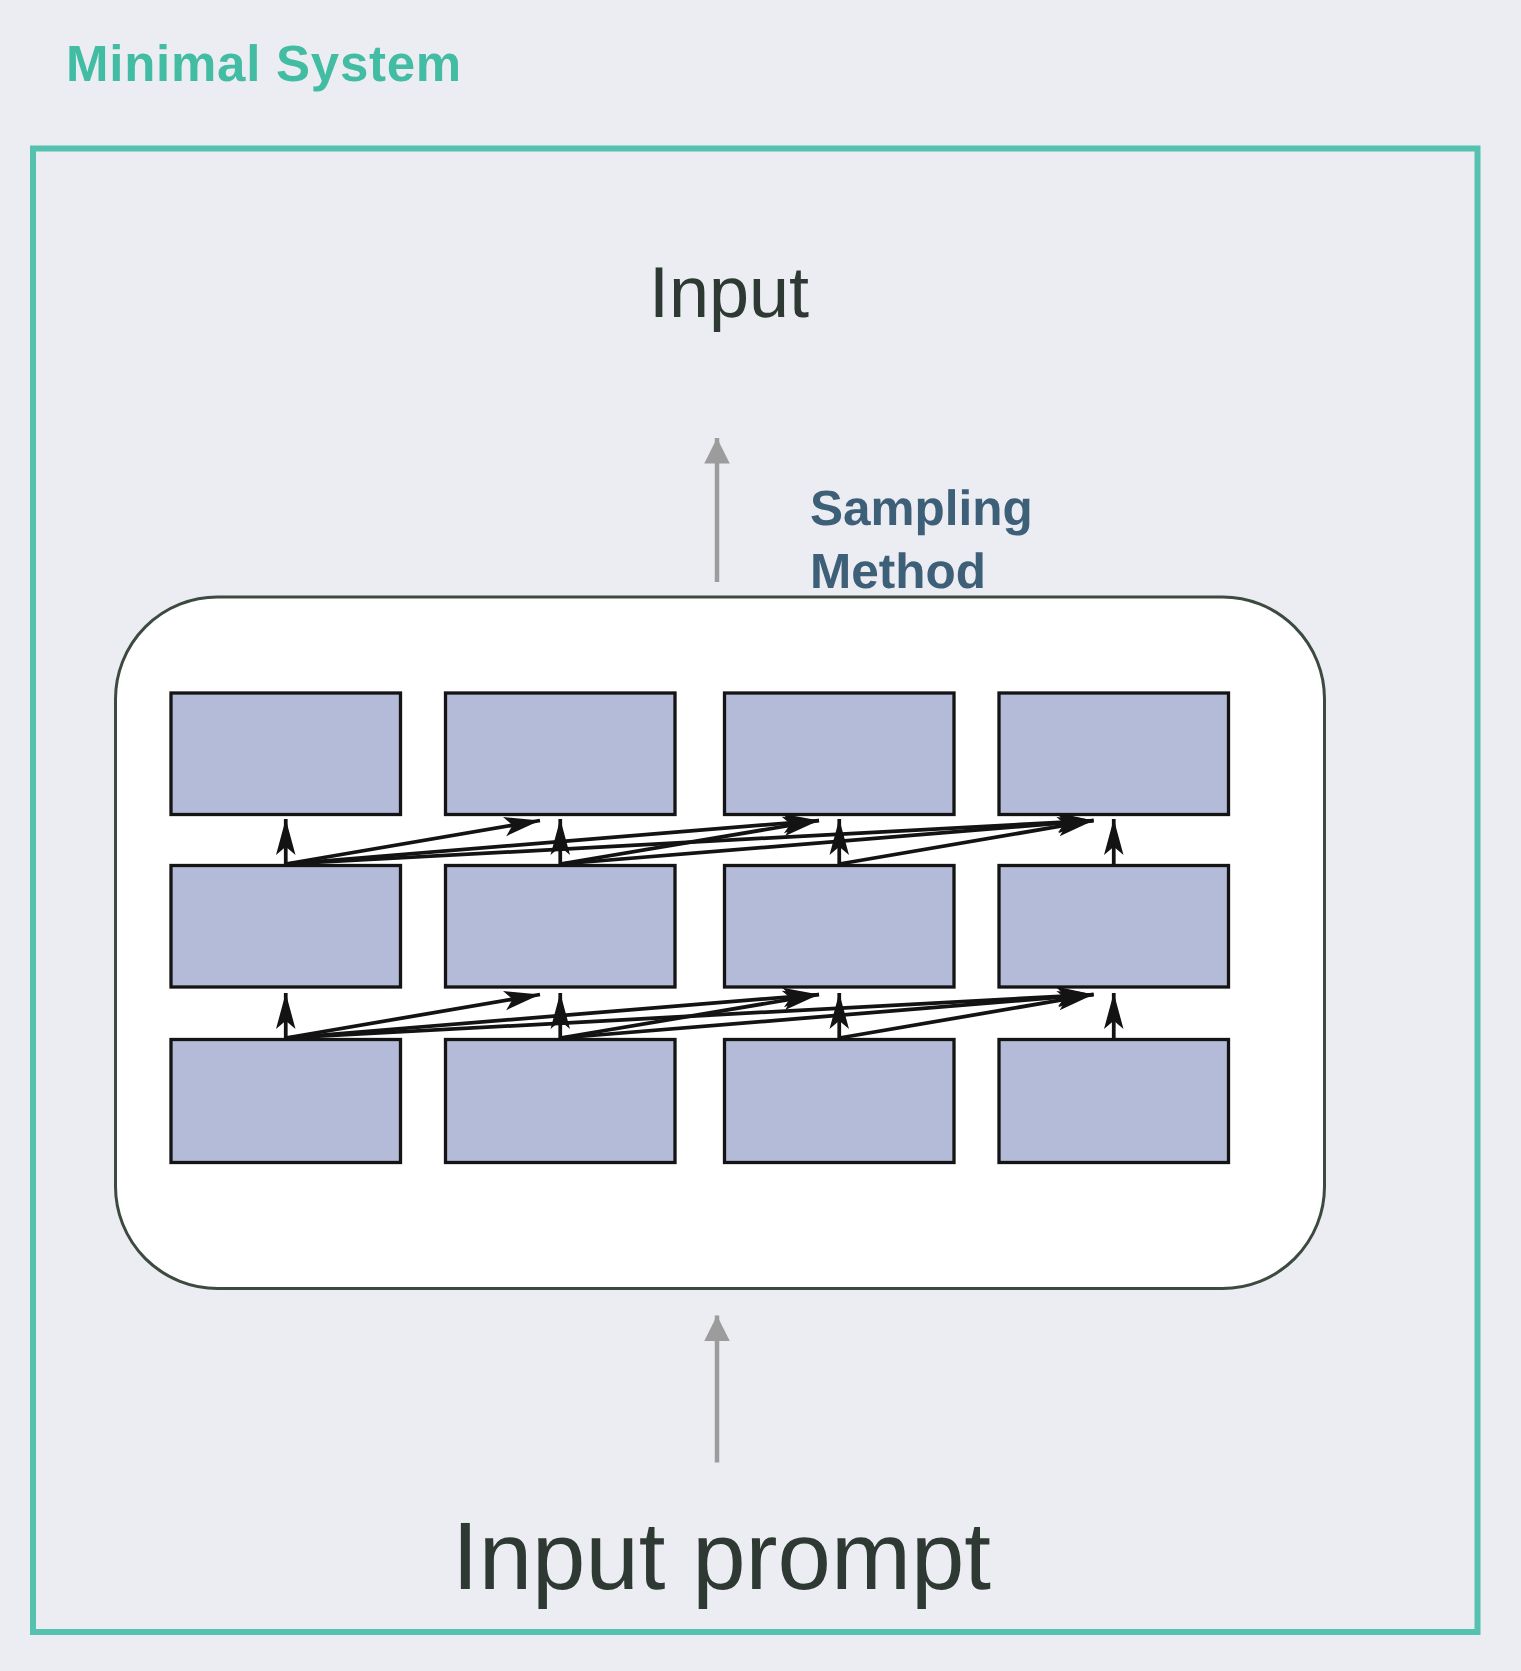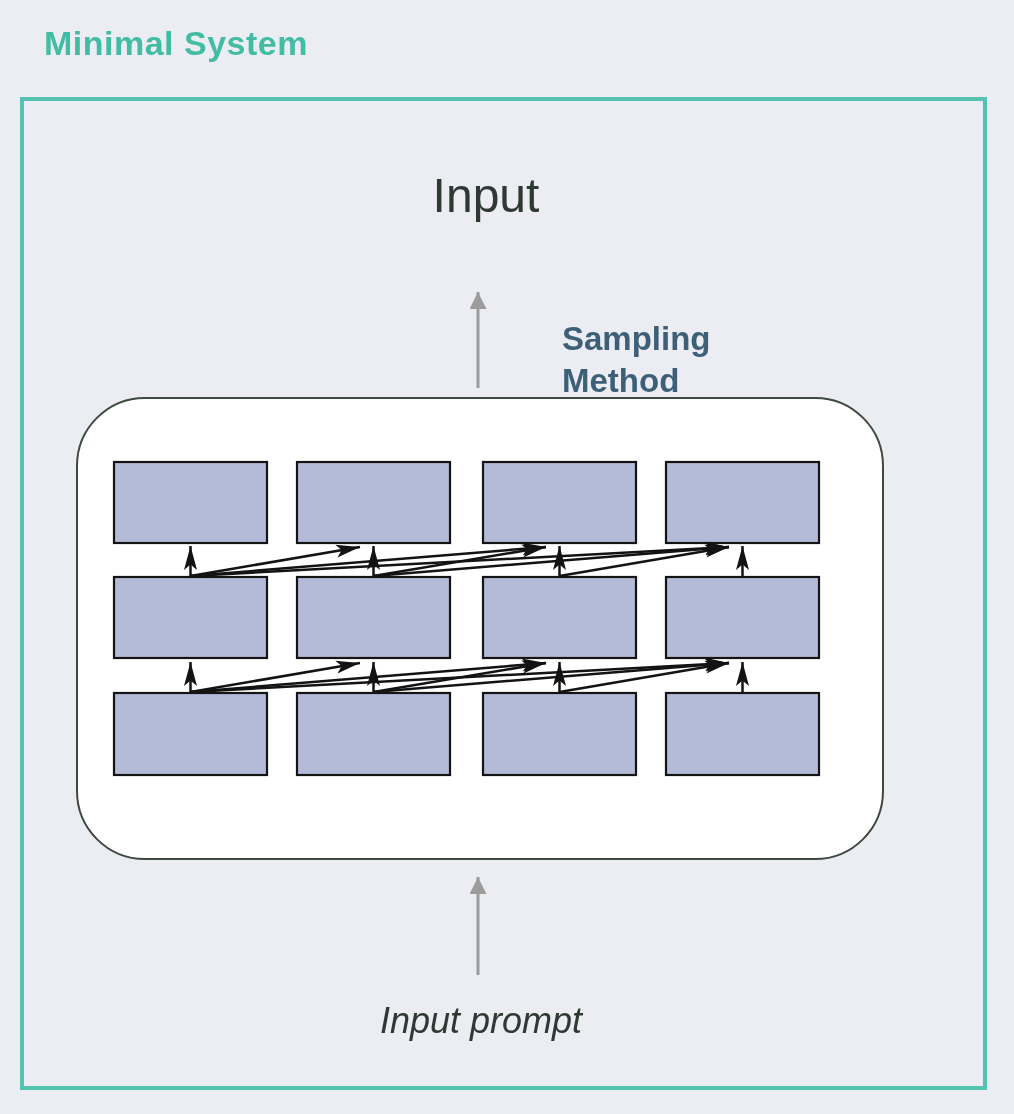--- a/index.html
+++ b/index.html
@@ -43,34 +43,33 @@
   }
   .answer-label{
     position:absolute;
     left:486px; top:168px;
     transform:translateX(-50%);
     font-size:48px;
     color:var(--dark-text);
   }
   .sampling-label{
     position:absolute;
-    left:562px; top:318px;
+    left:540px; top:318px;
     font-size:33px;
     font-weight:700;
     line-height:1.28;
     color:var(--sampling-blue);
     white-space:pre-line;
   }
   .input-label{
     position:absolute;
     left:481px; top:1000px;
     transform:translateX(-50%);
-    font-size:36px;
+    font-size:64px;
     color:var(--dark-text);
-    font-style:italic;
   }
   svg.overlay{
     position:absolute;
     left:0; top:0;
     width:1014px; height:1114px;
   }
   .sampler-container{
     fill:#ffffff;
     stroke:var(--container-stroke);
     stroke-width:2;

